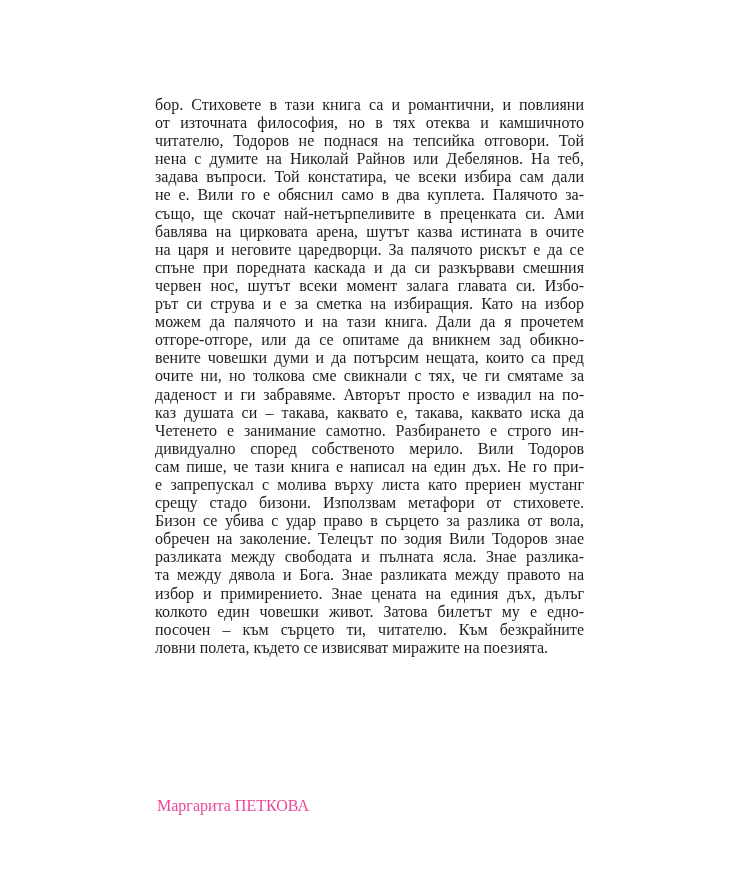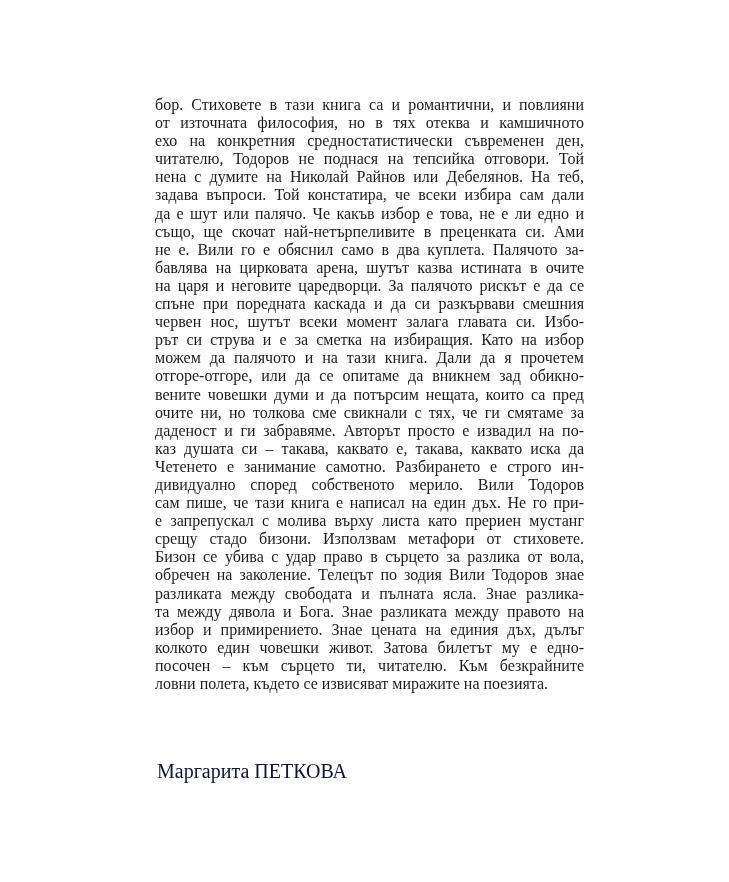--- a/index.html
+++ b/index.html
@@ -31,40 +31,38 @@
     text-align: justify;
     text-align-last: justify;
     white-space: normal;
   }
   .line.last {
     text-align-last: left;
   }
   .signature {
     position: absolute;
     left: 157px;
-    top: 762px;
-    color: #0f172a;
-    font-size: 20px;
+    top: 796px;
+    color: #ec4899;
+    font-size: 16px;
     line-height: 19px;
   }
 </style>
 </head>
 <body>
 
 <div class="page">
   <div class="text-block" id="text-block">
       <div class="line">бор. Стиховете в тази книга са и романтични, и повлияни</div>
       <div class="line">от източната философия, но в тях отеква и камшичното</div>
-      <div class="line">ехо на конкретния средностатистически съвременен ден,</div>
       <div class="line">читателю, Тодоров не поднася на тепсийка отговори. Той</div>
       <div class="line">нена с думите на Николай Райнов или Дебелянов. На теб,</div>
       <div class="line">задава въпроси. Той констатира, че всеки избира сам дали</div>
-      <div class="line">да е шут или палячо. Че какъв избор е това, не е ли едно и</div>
+      <div class="line">не е. Вили го е обяснил само в два куплета. Палячото за-</div>
       <div class="line">също, ще скочат най-нетърпеливите в преценката си. Ами</div>
-      <div class="line">не е. Вили го е обяснил само в два куплета. Палячото за-</div>
       <div class="line">бавлява на цирковата арена, шутът казва истината в очите</div>
       <div class="line">на царя и неговите царедворци. За палячото рискът е да се</div>
       <div class="line">спъне при поредната каскада и да си разкървави смешния</div>
       <div class="line">червен нос, шутът всеки момент залага главата си. Избо-</div>
       <div class="line">рът си струва и е за сметка на избиращия. Като на избор</div>
       <div class="line">можем да палячото и на тази книга. Дали да я прочетем</div>
       <div class="line">отгоре-отгоре, или да се опитаме да вникнем зад обикно-</div>
       <div class="line">вените човешки думи и да потърсим нещата, които са пред</div>
       <div class="line">очите ни, но толкова сме свикнали с тях, че ги смятаме за</div>
       <div class="line">даденост и ги забравяме. Авторът просто е извадил на по-</div>

